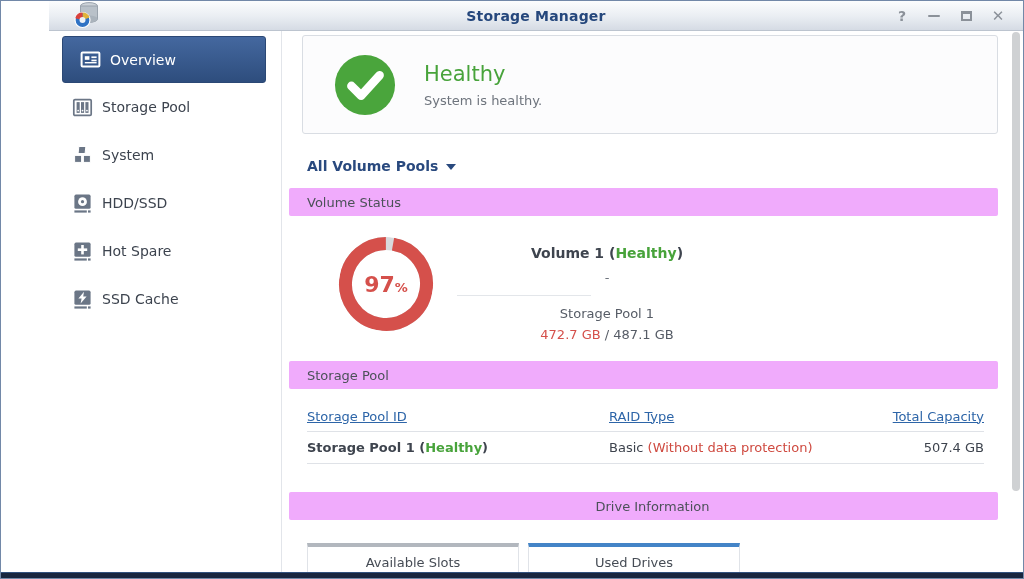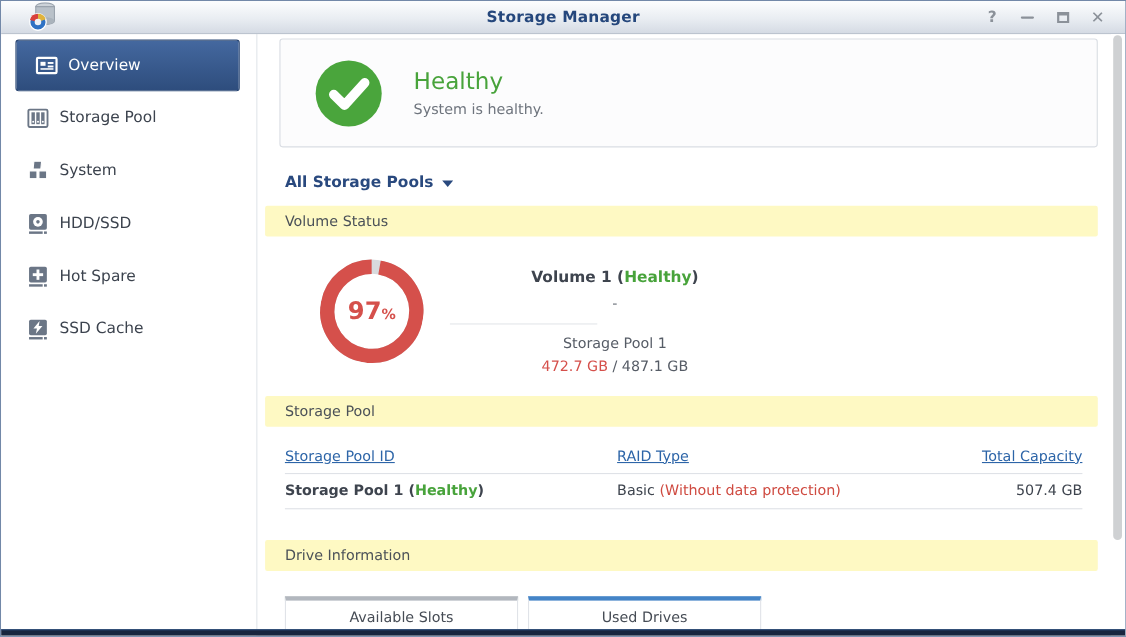--- a/index.html
+++ b/index.html
@@ -1,21 +1,21 @@
 <!DOCTYPE html>
 <html><head>
 <meta charset="utf-8">
 <style>
   * { margin:0; padding:0; box-sizing:border-box; }
   html,body { background:#e8eaee; }
   body { font-family:"DejaVu Sans","Liberation Sans",sans-serif; }
 
   .window {
     position:relative; width:1024px; height:579px;
-    border:1px solid #7288a8; background:#fff; overflow:hidden;
+    border:1px solid #7288a8; background:#fff; overflow:hidden;padding-left:48px;
   }
 
   
   .titlebar {
     position:relative; height:30px;
     background:linear-gradient(#fcfdfe 0%, #e9edf2 55%, #d5dbe4 100%);
     border-bottom:1px solid #bcc4cf;
     display:flex; align-items:center;
   }
   .app-icon { position:absolute; left:24px; top:1px; width:28px; height:27px; }
@@ -65,21 +65,21 @@
   .health-title { font-size:21px; color:#48a33b; margin-bottom:7px; }
   .health-msg { font-size:13px; color:#6e747d; }
 
   .pool-filter {
     margin:24px 0 0 18px; display:inline-flex; align-items:center; gap:8px;
     color:#29497e; font-size:14px; font-weight:bold; cursor:pointer;
   }
   .caret-down { width:0; height:0; border-left:5px solid transparent; border-right:5px solid transparent; border-top:6px solid #29497e; margin-top:2px; }
 
   .section-bar {
-    margin-top:13px; height:28px; background:#fef9c3; border-radius:2px;
+    margin-top:13px; height:28px; background:#f0abfc; border-radius:2px;
     display:flex; align-items:center; padding-left:18px;
     font-size:13px; color:#4b5158;
   }
 
   
   .volume-row { display:flex; margin:21px 0 0 50px; height:119px; }
   .donut-wrap { position:relative; width:94px; height:94px; flex:none; }
   .donut-wrap svg { transform:rotate(-80deg); }
   .donut-label { position:absolute; inset:0; display:flex; align-items:center; justify-content:center; color:#d5504b; font-weight:bold; }
   .donut-label .pct-num { font-size:22px;text-align:center; }
@@ -246,21 +246,21 @@
           </svg>
         </span>
         <span class="health-text">
           <div class="health-title">Healthy</div>
           <div class="health-msg">System is healthy.</div>
         </span>
       </div>
 
       
       <div class="pool-filter">
-        <span>All Storage Pools</span>
+        <span>All Volume Pools</span>
         <span class="caret-down"></span>
       </div>
 
       
       <div class="section-bar">
         <span>Volume Status</span>
       </div>
 
       <div class="volume-row">
         <div class="donut-wrap">
@@ -294,21 +294,21 @@
           <span class="col-cap">Total Capacity</span>
         </div>
         <div class="pt-row pt-body">
           <span class="col-id"><span>Storage Pool 1 (</span><span class="ok">Healthy</span><span>)</span></span>
           <span class="col-raid"><span>Basic </span><span class="warn">(Without data protection)</span></span>
           <span class="col-cap">507.4 GB</span>
         </div>
       </div>
 
       
-      <div class="section-bar" style="margin-top:28px;">
+      <div class="section-bar" style="margin-top:28px;justify-content:center;">
         <span>Drive Information</span>
       </div>
 
       <div class="tabs">
         <div class="tab">Available Slots</div>
         <div class="tab active">Used Drives</div>
       </div>
     </div>
 
     <div class="scrollbar">

